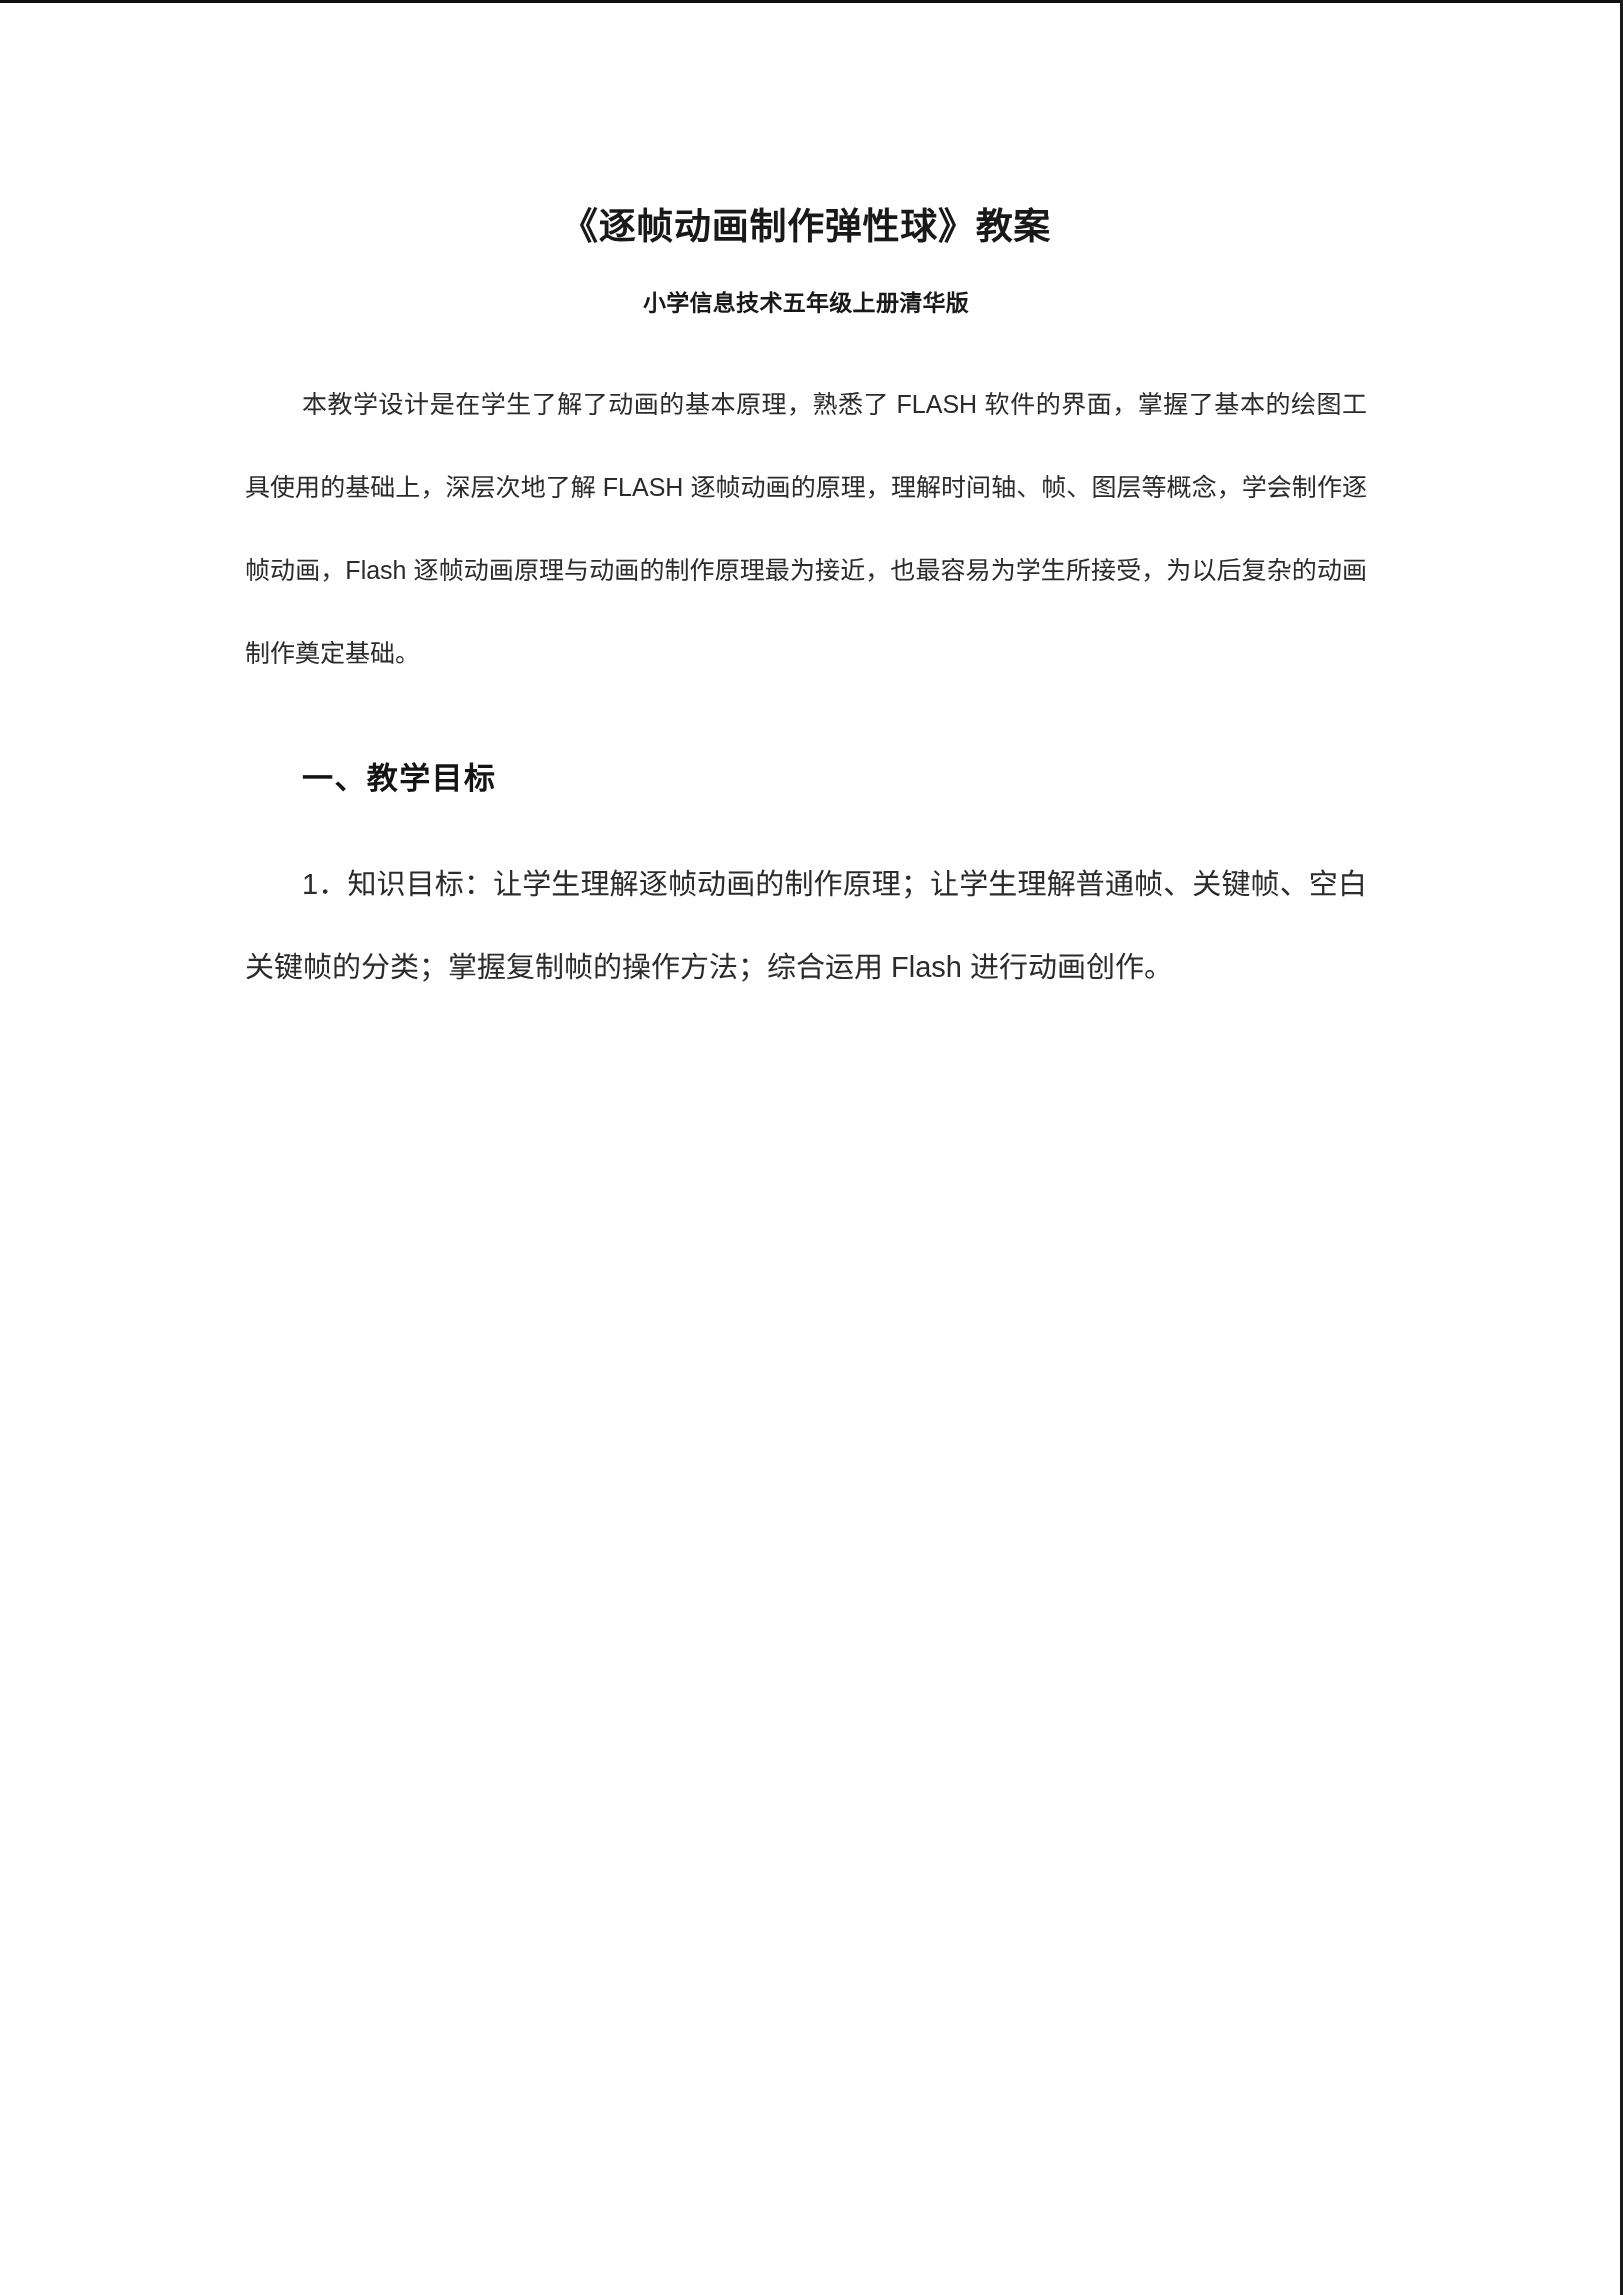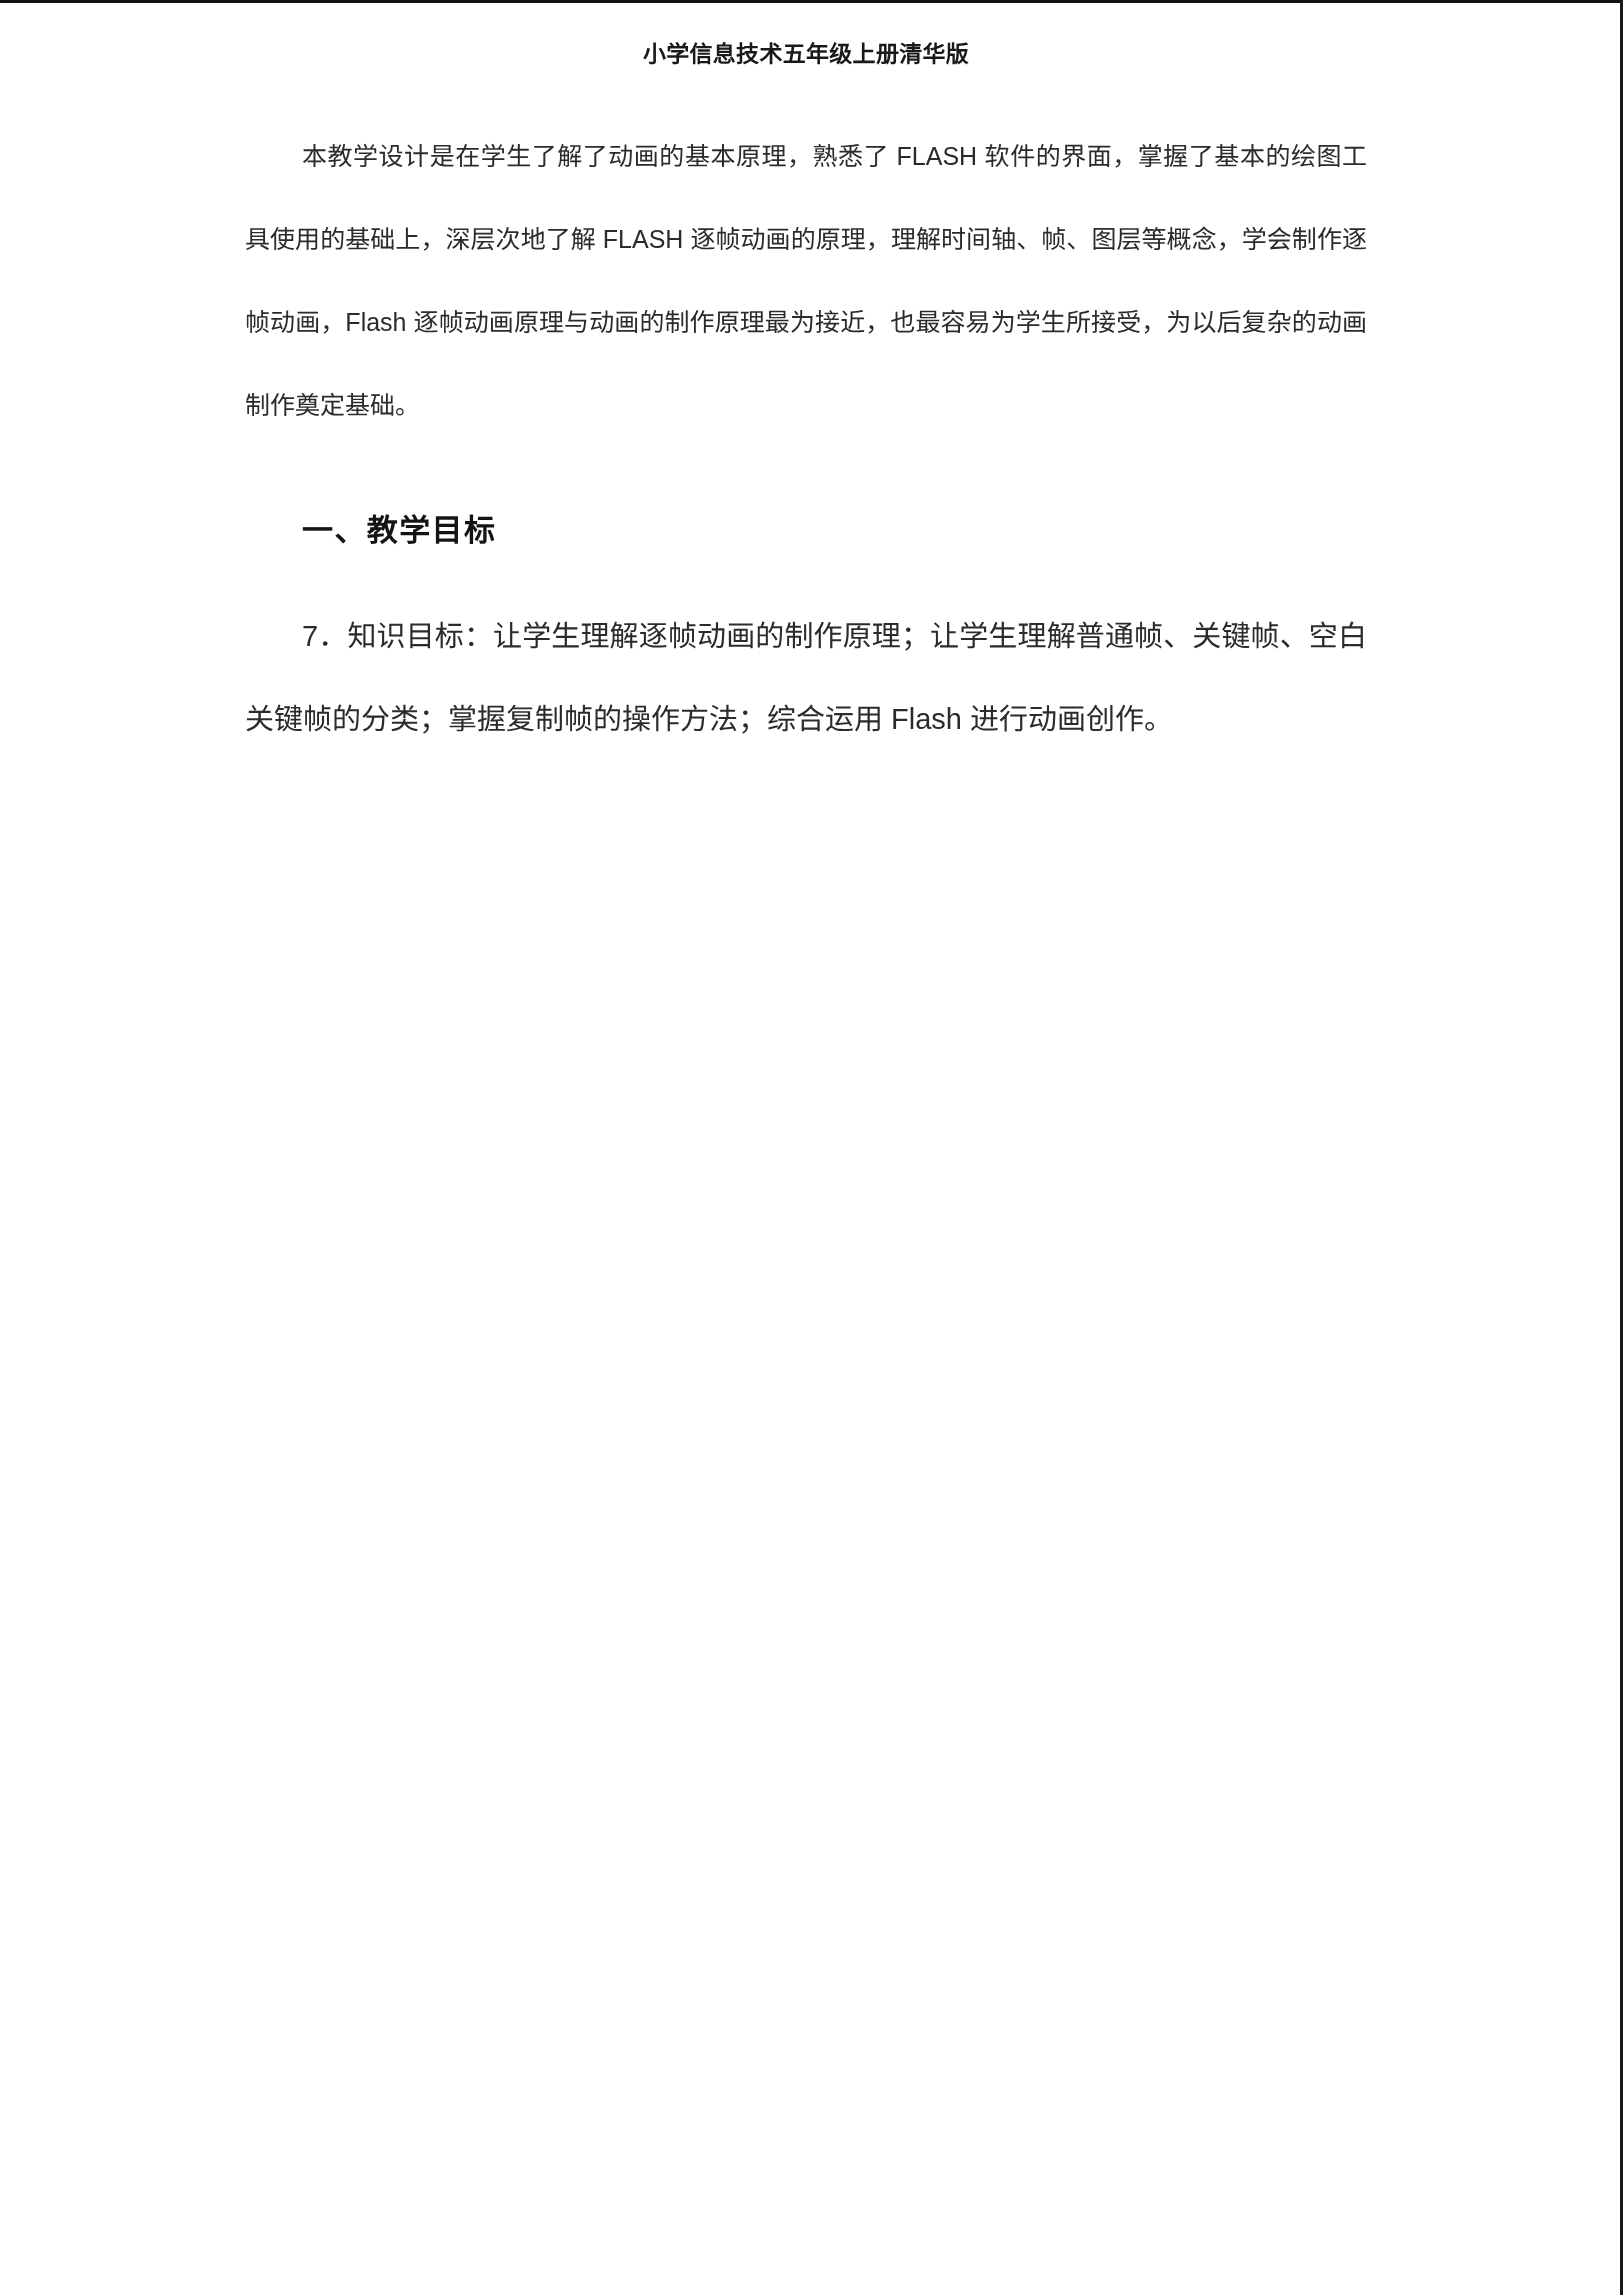--- a/index.html
+++ b/index.html
@@ -105,26 +105,27 @@
 </head>
 <body>
 
 <div class="page">
 
   <div class="edge-top"></div>
   <div class="edge-right"></div>
 
   <div class="content">
 
+    <h1 class="doc-title">《逐帧动画制作弹性球》教案</h1>
 
     <h2 class="doc-subtitle">小学信息技术五年级上册清华版</h2>
 
     <p class="para first-para">本教学设计是在学生了解了动画的基本原理，熟悉了 FLASH 软件的界面，掌握了基本的绘图工具使用的基础上，深层次地了解 FLASH 逐帧动画的原理，理解时间轴、帧、图层等概念，学会制作逐帧动画，Flash 逐帧动画原理与动画的制作原理最为接近，也最容易为学生所接受，为以后复杂的动画制作奠定基础。</p>
 
 
 
     <h3 class="section-heading">一、教学目标</h3>
 
-    <p class="objective">7．知识目标：让学生理解逐帧动画的制作原理；让学生理解普通帧、关键帧、空白关键帧的分类；掌握复制帧的操作方法；综合运用 Flash 进行动画创作。</p>
+    <p class="objective">1．知识目标：让学生理解逐帧动画的制作原理；让学生理解普通帧、关键帧、空白关键帧的分类；掌握复制帧的操作方法；综合运用 Flash 进行动画创作。</p>
 
   </div>
 </div>
 
 
 </body></html>

